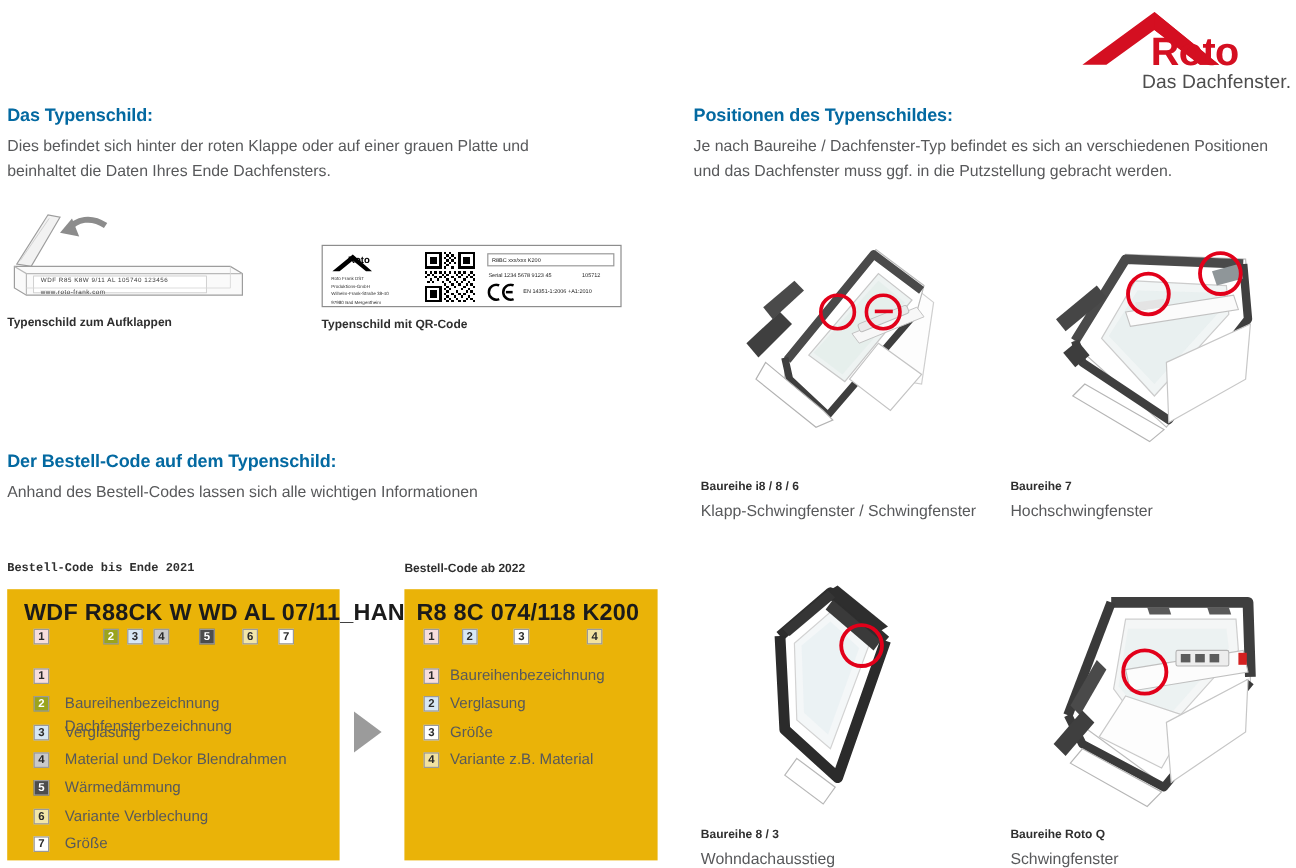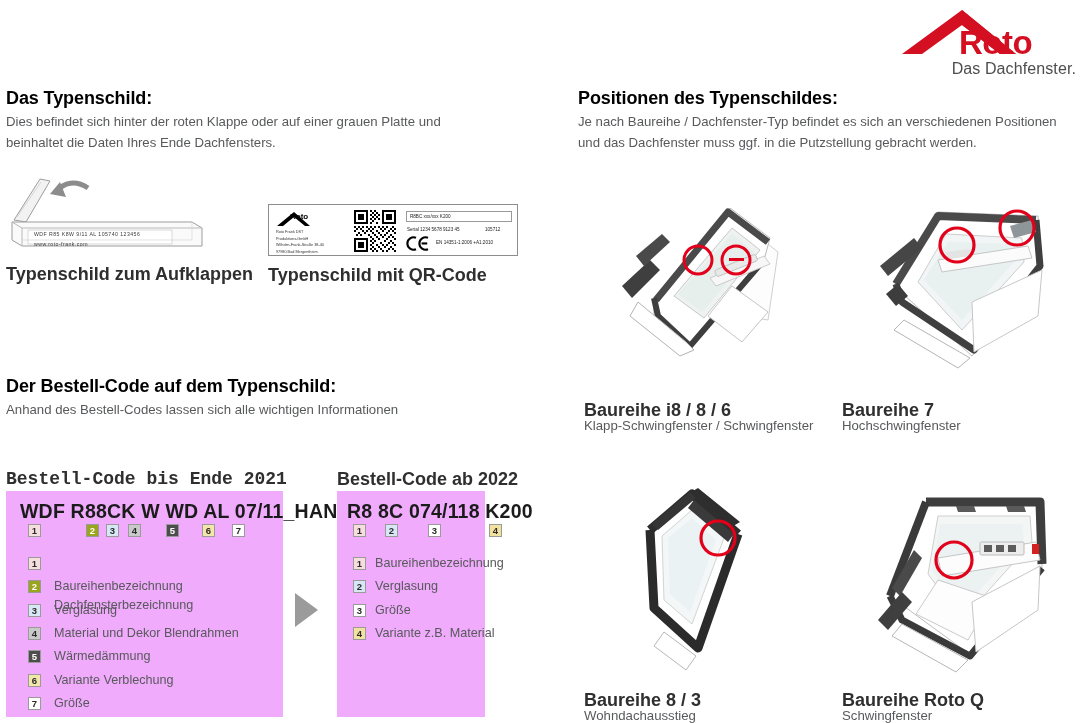--- a/index.html
+++ b/index.html
@@ -24,28 +24,28 @@
     font-family:"Liberation Sans", sans-serif;
   }
   .logo-claim {
     position:absolute; right:0; top:52px;
     font-size:16px; color:#4d4d4d; letter-spacing:0.1px;
   }
 
   
   .h-red {
     position:absolute;
-    color:#000000; font-weight:bold; font-size:18px;
+    color:#0369a1; font-weight:bold; font-size:15px;
     letter-spacing:-0.1px;
   }
   .body-txt {
     position:absolute;
     font-size:13.2px; color:#58595b; line-height:1.62;
   }
-  .cap-bold { position:absolute; font-size:18px; font-weight:bold; color:#2f2f2f; }
+  .cap-bold { position:absolute; font-size:10px; font-weight:bold; color:#2f2f2f; }
   .cap-norm { position:absolute; font-size:13.2px; color:#58595b; }
 
   
   .flap { position:absolute; left:6px; top:176px; width:212px; height:82px; }
   .flap-txt {
     position:absolute; left:28px; top:54px;
     font-size:5.2px; color:#3a3a3a; letter-spacing:0.45px;
     line-height:1.9; white-space:nowrap;
   }
 
@@ -68,21 +68,21 @@
     position:absolute; left:137px; top:6px; width:106px; height:11px;
     border:1px solid #9a9a9a;
   }
   .plate-field span { position:absolute; left:3px; top:2.2px; font-size:4.6px; color:#222; }
   .plate-serial { position:absolute; left:138px; top:22px; font-size:4.6px; color:#222; }
   .plate-num    { position:absolute; left:216px; top:22px; font-size:4.6px; color:#222; }
   .ce { position:absolute; left:137px; top:31px; width:26px; height:15px; }
   .plate-en { position:absolute; left:167px; top:35px; font-size:4.6px; color:#222; }
 
   
-  .codebox { position:absolute; background:#f0abfc; }
+  .codebox { position:absolute; background:#eab308; }
   .code-line {
     position:absolute; font-size:19.5px; font-weight:bold;
     color:#1b1b1b; letter-spacing:0.2px; white-space:nowrap;
   }
   .badge {
     position:absolute;
     width:13px; height:13px;
     border:1px solid #9a9a9a;
     font-size:9.5px; line-height:11px; text-align:center;
     font-weight:bold; color:#2b2b2b;
@@ -302,21 +302,21 @@
         <div class="badge" style="background: rgb(242, 230, 168); position: absolute; left: 22px; top: 182.5px;">6</div>
         <div class="legend-row" style="left: 48px; top: 181.5px;">Variante Verblechung</div>
         <div class="badge" style="background: rgb(255, 255, 255); position: absolute; left: 22px; top: 205.8px;">7</div>
         <div class="legend-row" style="left: 48px; top: 204.8px;">Größe</div>
       </div>
   </div>
 
   <div class="arrow"></div>
 
   <div class="cap-bold" style="left:337px; top:469px;">Bestell-Code ab 2022</div>
-  <div class="codebox" style="left:337px; top:491px; width:148px; height:226px;">
+  <div class="codebox" style="left:337px; top:491px; width:211px; height:226px;">
     <div class="code-line" style="left:10px; top:9px;">R8  8C 074/118  K200</div>
     <div id="new-markers">
         <div class="badge" style="background: rgb(247, 222, 222); position: absolute; left: 16px; top: 33px;">1</div>
         <div class="badge" style="background: rgb(215, 231, 245); position: absolute; left: 48px; top: 33px;">2</div>
         <div class="badge" style="background: rgb(255, 255, 255); position: absolute; left: 91px; top: 33px;">3</div>
         <div class="badge" style="background: rgb(242, 226, 160); position: absolute; left: 152px; top: 33px;">4</div>
       </div>
     <div id="new-legend">
         <div class="badge" style="background: rgb(247, 222, 222); position: absolute; left: 16px; top: 66px;">1</div>
         <div class="legend-row" style="left: 38px; top: 65px;">Baureihenbezeichnung</div>

